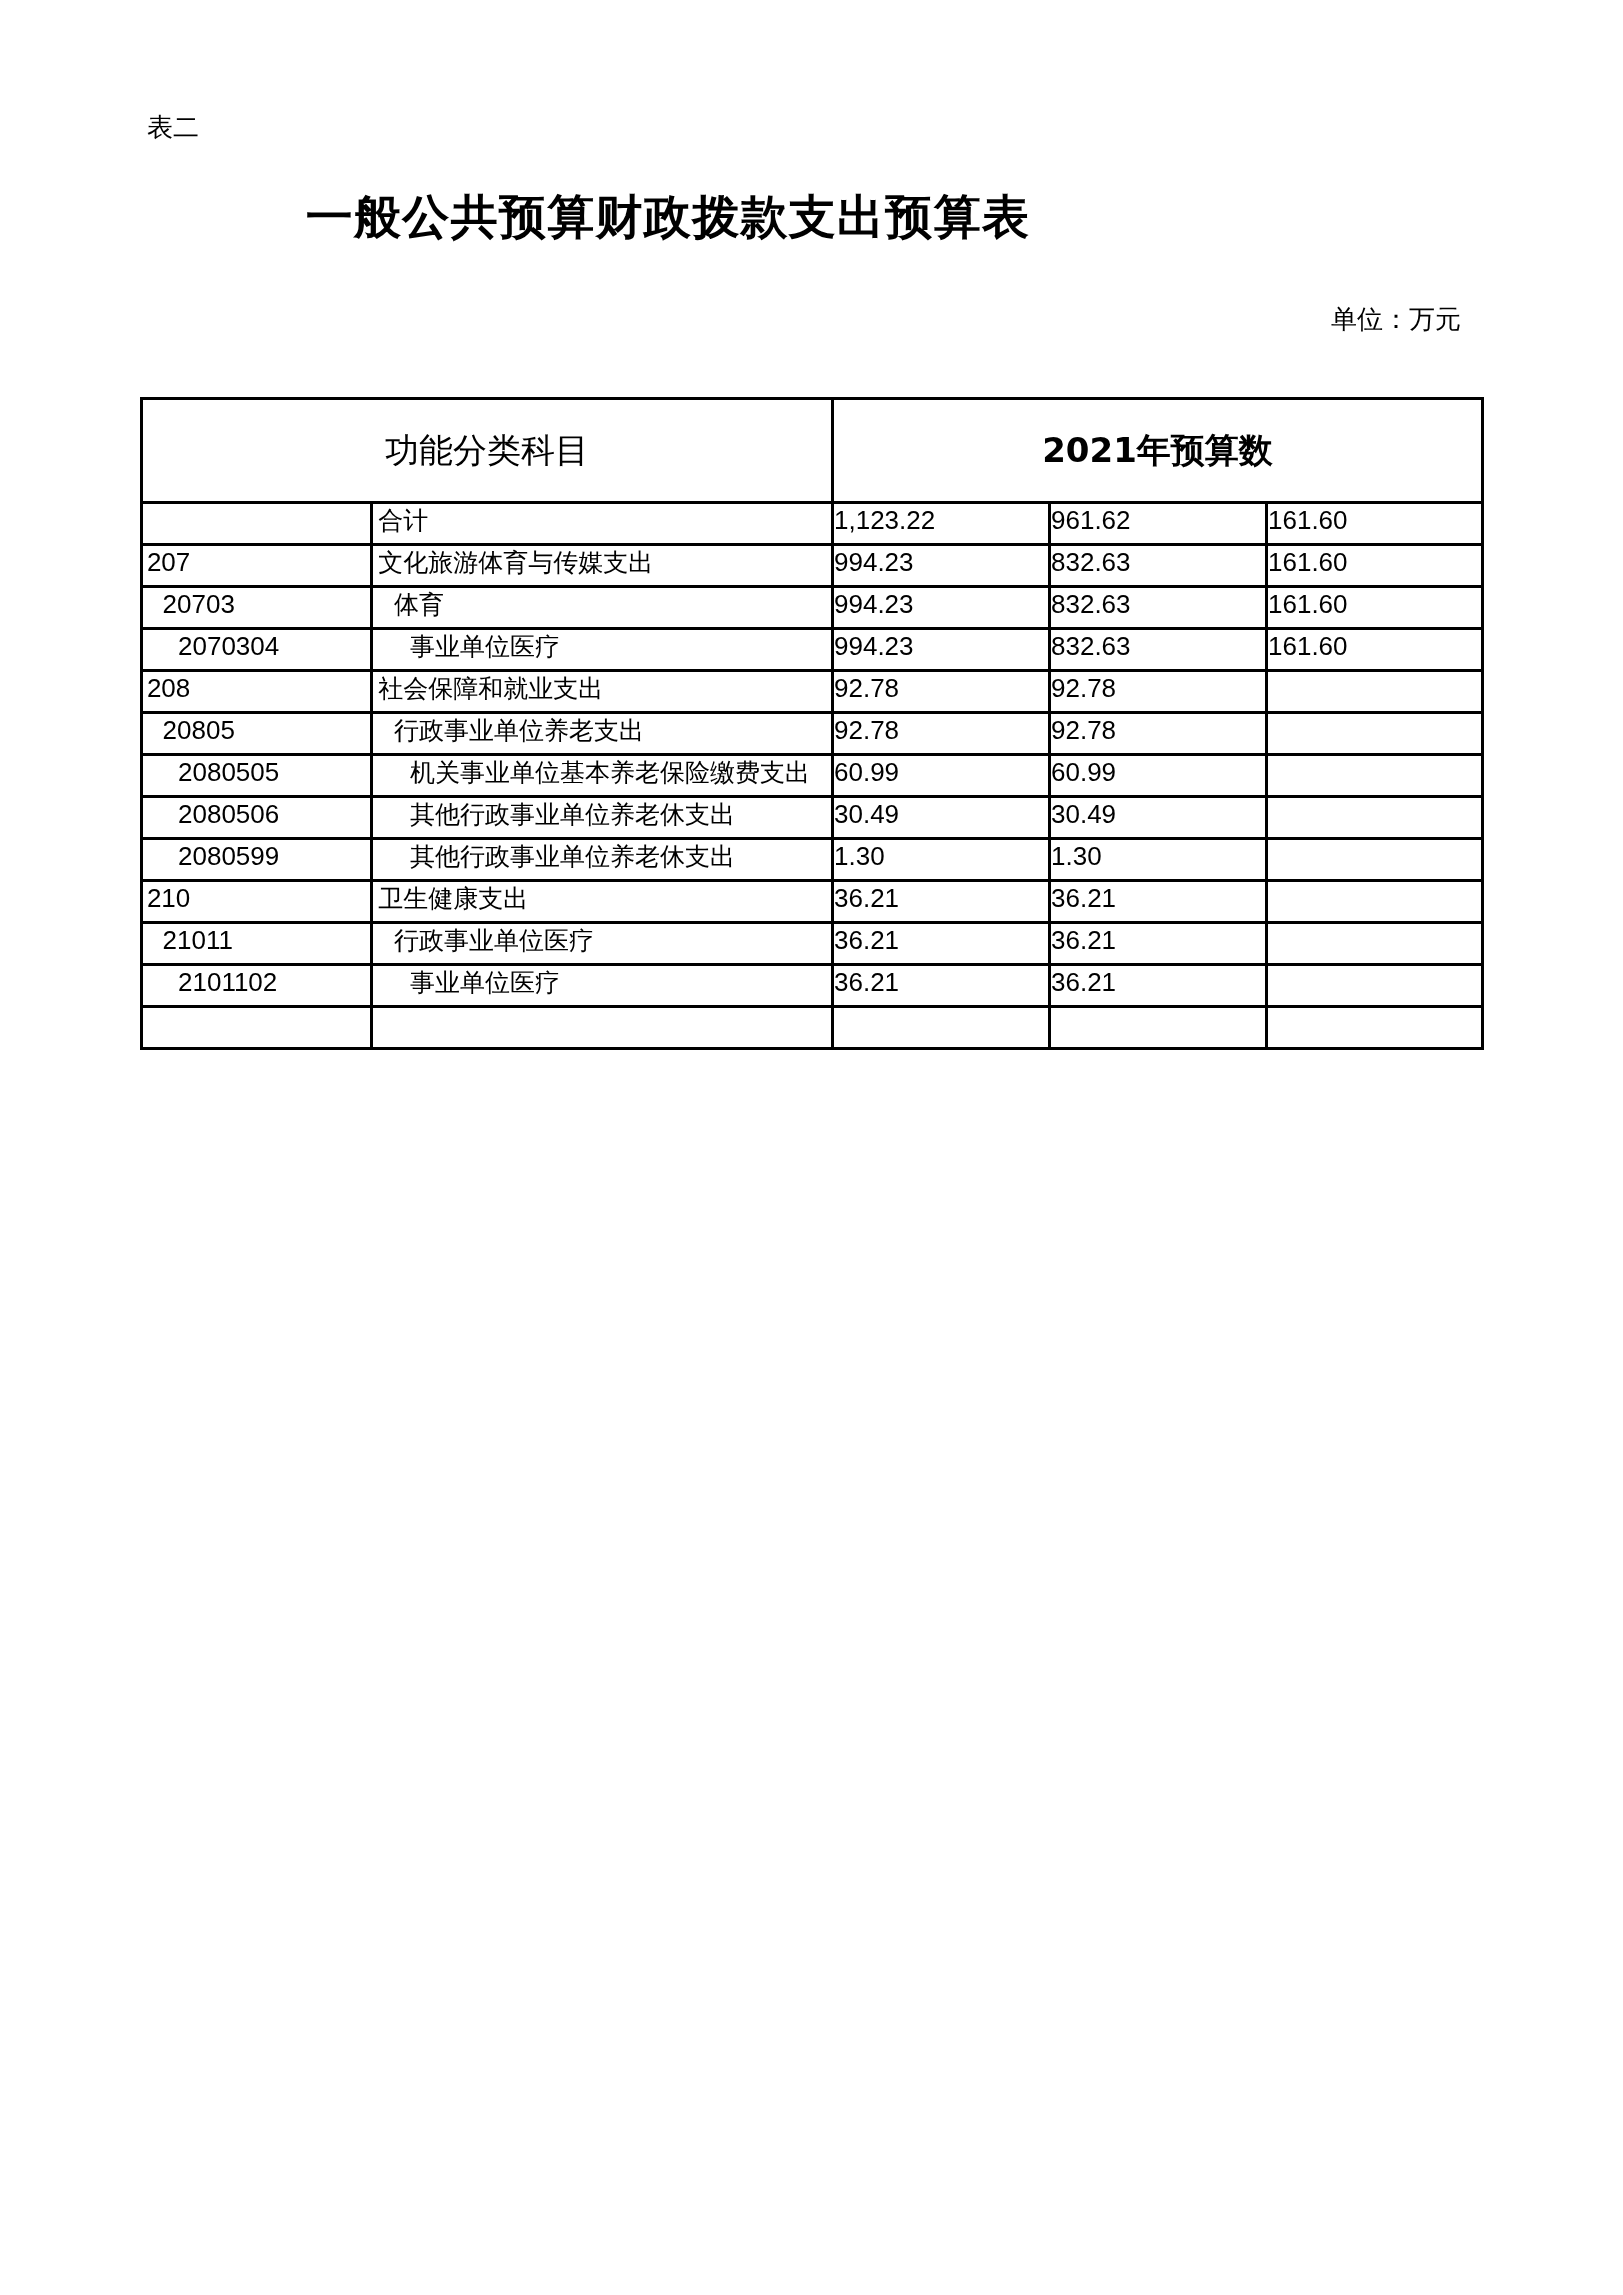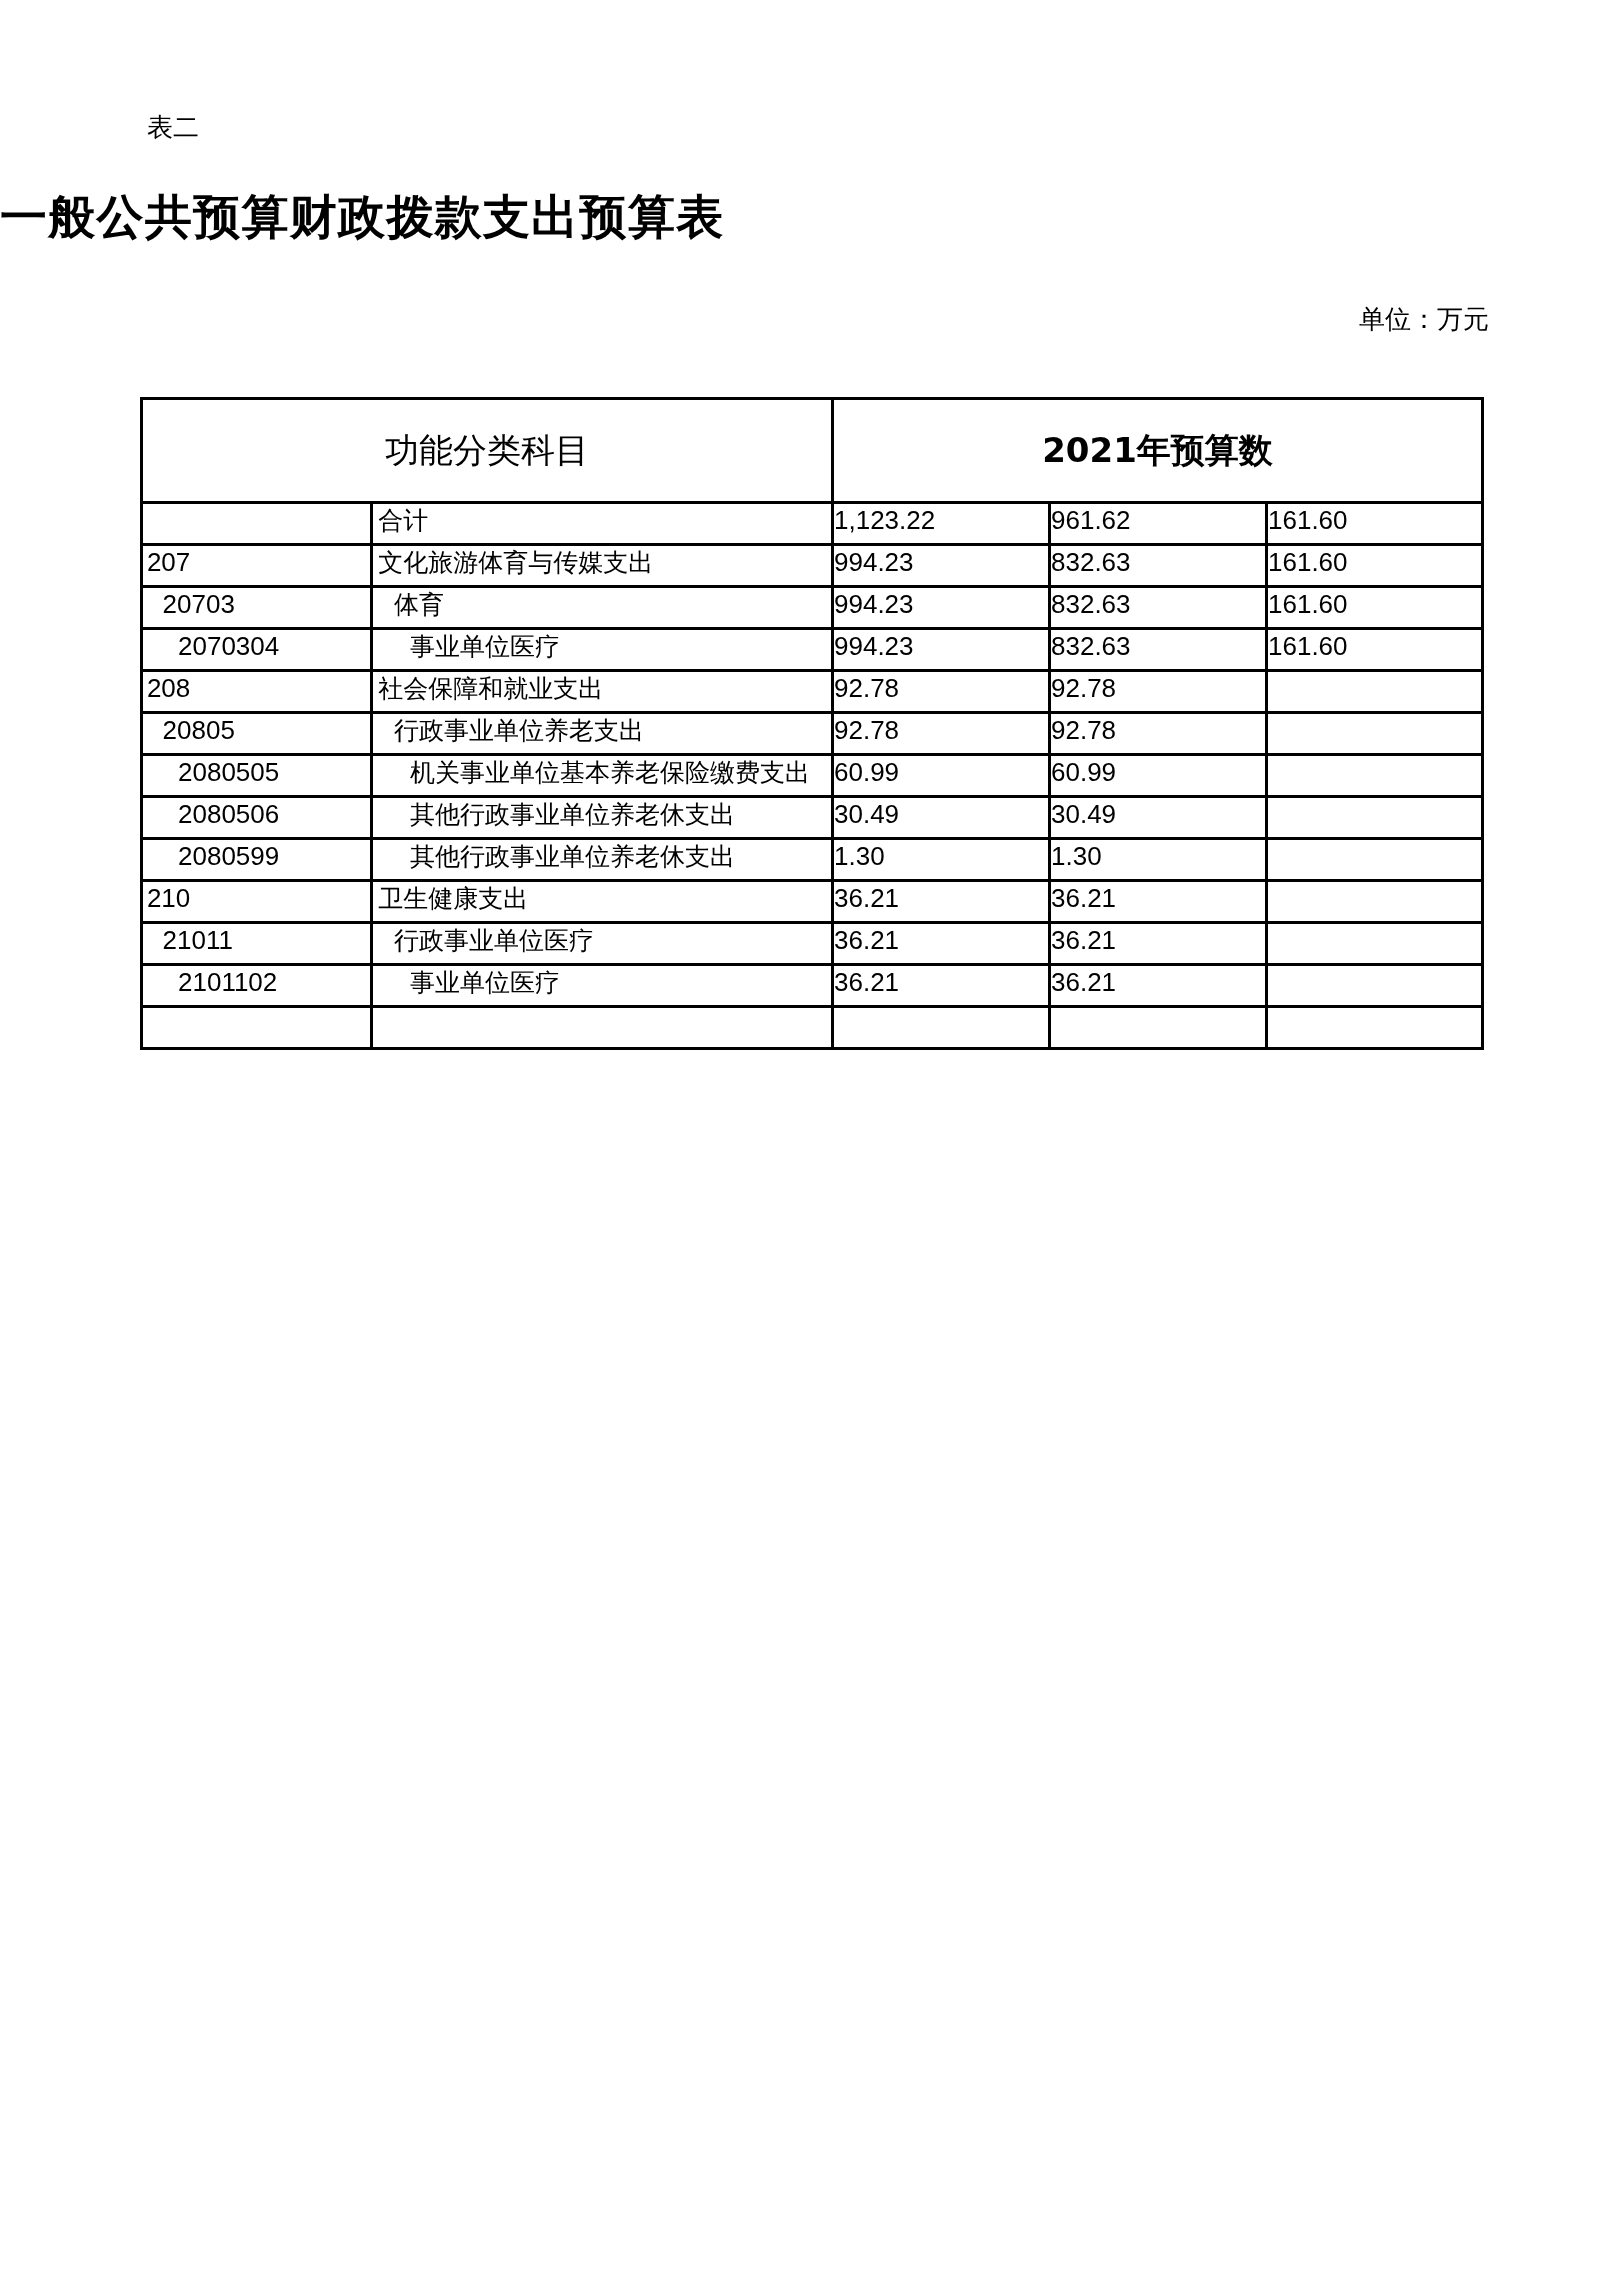--- a/index.html
+++ b/index.html
@@ -1,19 +1,19 @@
 <!DOCTYPE html>
 <html style="font-size:10.5px"><head>
 <meta charset="utf-8">
 <style>
   html, body { margin:0; padding:0; background:#ffffff; }
   body { width:1623px; height:2295px; position:relative; font-family:"Liberation Sans","DejaVu Sans",sans-serif; color:#000; }
   .table-label { position:absolute; left:147px; top:110px; font-size:26px; font-family:"DejaVu Sans",sans-serif; }
-  .doc-title { position:absolute; left:0; width:1336px; top:186px; font-size:47px; font-family:"DejaVu Serif",serif; font-weight:bold; letter-spacing:1.3px; }
-  .unit-label { position:absolute; right:134px; top:302px; font-size:26px; font-family:"DejaVu Serif",serif; }
+  .doc-title { position:absolute; left:0; width:1336px; top:186px; text-align:center; font-size:47px; font-family:"DejaVu Serif",serif; font-weight:bold; letter-spacing:1.3px; }
+  .unit-label { position:absolute; right:162px; top:302px; font-size:26px; font-family:"DejaVu Serif",serif; }
   table.budget { position:absolute; left:140px; top:357px; border-collapse:collapse; table-layout:fixed;margin-top:40px; }
   table.budget td { border:3.3px solid #000; padding:0; overflow:hidden; white-space:nowrap; }
   .hdr1 td { height:101px; font-size:34px; text-align:center; font-family:"DejaVu Sans",sans-serif; }
   .hdr1 .bold { font-weight:bold; }
   .hdr2 td { height:101px; font-size:34px; text-align:center; font-family:"DejaVu Sans",sans-serif; }
   .row td { height:39px; font-size:26px; vertical-align:top; line-height:33px; }
   .code { padding-left:3.9px !important; font-family:"Liberation Sans",sans-serif; }
   .name { padding-left:5.2px !important; font-family:"DejaVu Sans",sans-serif; font-size:25px !important; }
   .num { text-align:left; padding-right:3.9px !important; font-family:"Liberation Sans",sans-serif; }
   .lvl1 { padding-left:19.6px !important; }

